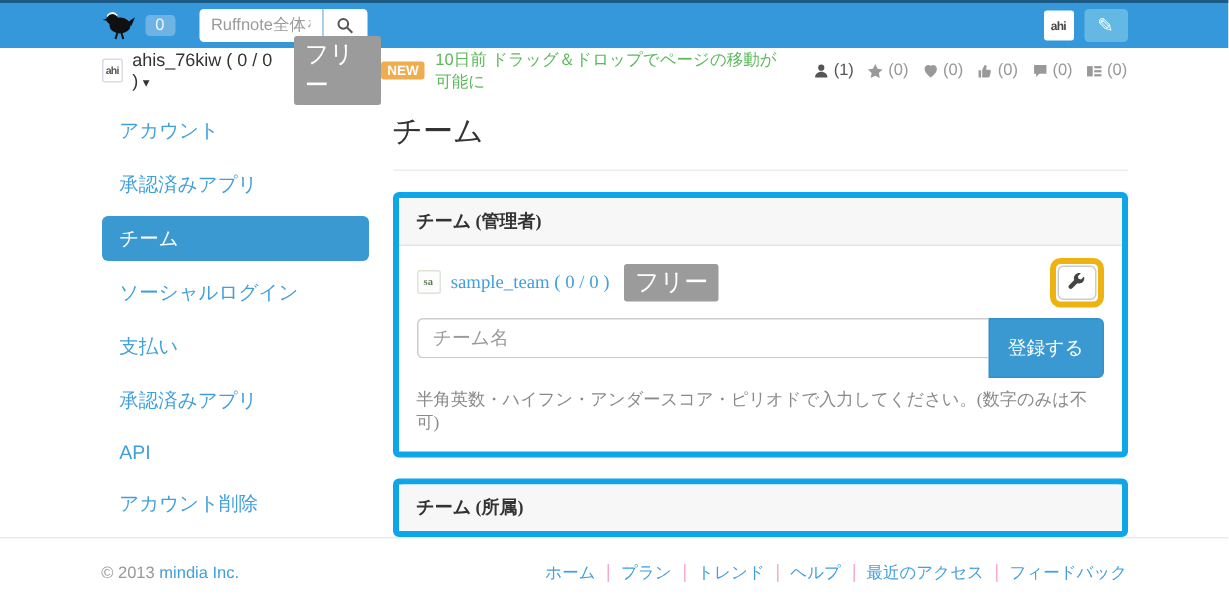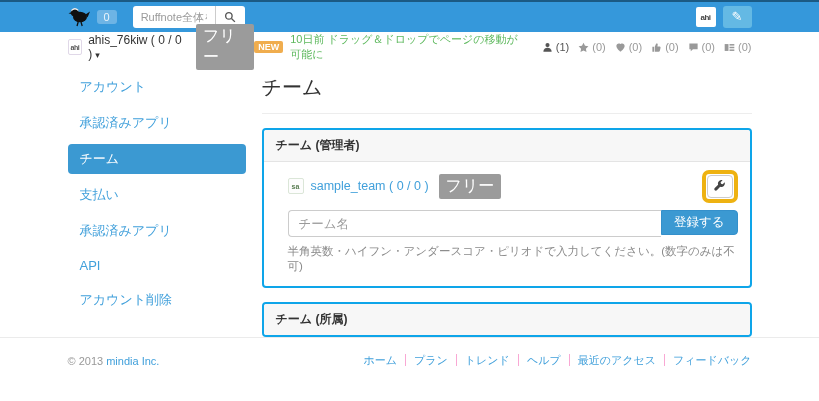--- a/index.html
+++ b/index.html
@@ -74,27 +74,27 @@
     display: block; font-size: 13px; color: #41a0db; text-decoration: none;
     padding: 6px 12px; margin-bottom: 6px; border-radius: 4px;
   }
   .sidebar a.active { background: #3b99d2; color: #fff; }
 
   .main { flex: 1; margin-left: 16px; }
   .page-title {
     font-size: 20px; font-weight: 400; color: #333;
     padding: 4px 0 12px 0; border-bottom: 1px solid #ededed;
   }
-  .panel { border: 2px solid #0ea5e9; border-radius: 4px; margin-top: 14px; }
+  .panel { border: 4px solid #0ea5e9; border-radius: 4px; margin-top: 14px; font-family: Liberation Serif, serif; }
   .panel-heading {
     background: #f7f7f7; padding: 7px 12px; font-size: 12px; font-weight: bold; color: #333;
     border-radius: 3px 3px 0 0;
   }
   .panel-heading.only { border-radius: 3px; }
-  .panel-body { border-top: 1px solid #e4e4e4; padding: 8px 12px 12px 24px; }
+  .panel-body { border-top: 1px solid #e4e4e4; padding: 8px 12px 12px 12px; }
 
   .team-row { display: flex; align-items: center; height: 32px; }
   .team-avatar {
     width: 16px; height: 16px; background: #fdfdfd; border: 1px solid #dbe6d8; border-radius: 2px;
     display: flex; align-items: center; justify-content: center;
     font-size: 7px; font-weight: bold; color: #5a7d52; margin-right: 7px;
   }
   .team-link { color: #41a0db; font-size: 12.5px; text-decoration: none; }
   .wrench-highlight {
     border: 4px solid #eeb211; border-radius: 7px; padding: 1px; margin-left: auto;
@@ -106,21 +106,21 @@
   .wrench-btn svg { fill: #444; }
 
   .input-group { display: flex; margin-top: 8px; }
   .team-name-input {
     flex: 1; height: 27px; border: 1px solid #ccc; border-right: none;
     border-radius: 4px 0 0 4px; padding: 0 10px; font-size: 12.5px; font-family: inherit;
     color: #333; outline: none;
   }
   .team-name-input::placeholder { color: #9a9a9a; }
   .submit-btn {
-    height: 25px; background: #3b99d2; color: #fff; border: 1px solid #3490cb;
+    height: 40px; background: #3b99d2; color: #fff; border: 1px solid #3490cb;
     border-radius: 0 4px 4px 0; font-size: 12.5px; font-family: inherit;
     padding: 0 12px; cursor: pointer;
   }
   .help-text { color: #8a8a8a; font-size: 11.5px; margin-top: 7px; }
 
   
   .footer { border-top: 1px solid #ebebeb; }
   .footer .container { display: flex; align-items: center; padding-top: 15px; gap: 38px; }
   .copyright { font-size: 11px; color: #999; }
   .copyright a { color: #41a0db; text-decoration: none; }
@@ -218,20 +218,21 @@
     </span>
   </div>
 </div>
 
 <div class="content">
   <div class="container">
     <div class="sidebar">
       <a href="#">アカウント</a>
       <a href="#">承認済みアプリ</a>
       <a href="#" class="active">チーム</a>
+      <a href="#">ソーシャルログイン</a>
       <a href="#">支払い</a>
       <a href="#">承認済みアプリ</a>
       <a href="#">API</a>
       <a href="#">アカウント削除</a>
     </div>
 
     <div class="main">
       <h2 class="page-title">チーム</h2>
 
       <div class="panel">

